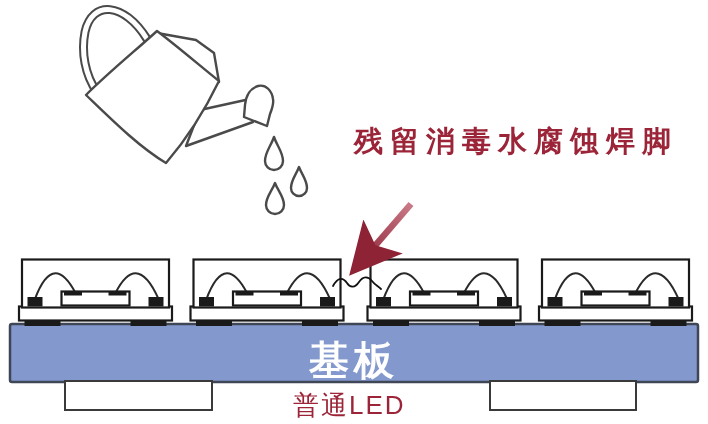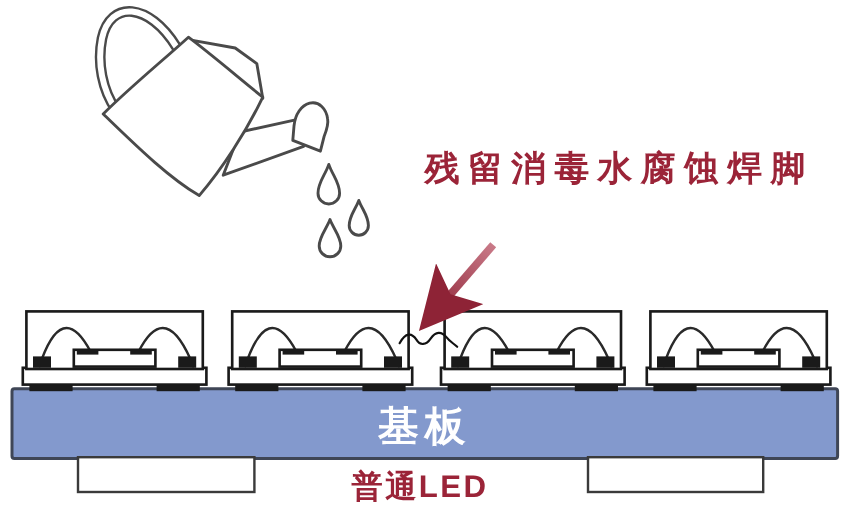--- a/index.html
+++ b/index.html
@@ -24,26 +24,26 @@
   
   .annotation{
     position:absolute;left:338px;top:126px;width:356px;
     color:var(--annotation-red,#9b2438);
     font-weight:bold;font-size:29px;line-height:31px;
     letter-spacing:7px;text-align:center;white-space:nowrap;
   }
   .annotation .l2{padding-right:34px;}
   .bar-label{
     position:absolute;left:0;top:333px;width:708px;text-align:center;
-    color:#fff;font-weight:bold;font-size:34px;letter-spacing:5px;
+    color:#fff;font-weight:bold;font-size:40px;letter-spacing:5px;
   }
   .led-label{
     position:absolute;left:293px;top:388px;
     color:var(--annotation-red,#9b2438);
-    font-weight:bold;font-size:26px;letter-spacing:2px;white-space:nowrap;
+    font-weight:normal;font-size:26px;letter-spacing:2px;white-space:nowrap;
   }
 </style>
 </head>
 <body>
 
 <div class="stage">
 
   <svg width="708" height="424" viewBox="0 0 708 424">
     <defs>
       <linearGradient id="arrowGrad" gradientUnits="userSpaceOnUse" x1="411" y1="204" x2="359" y2="264">

